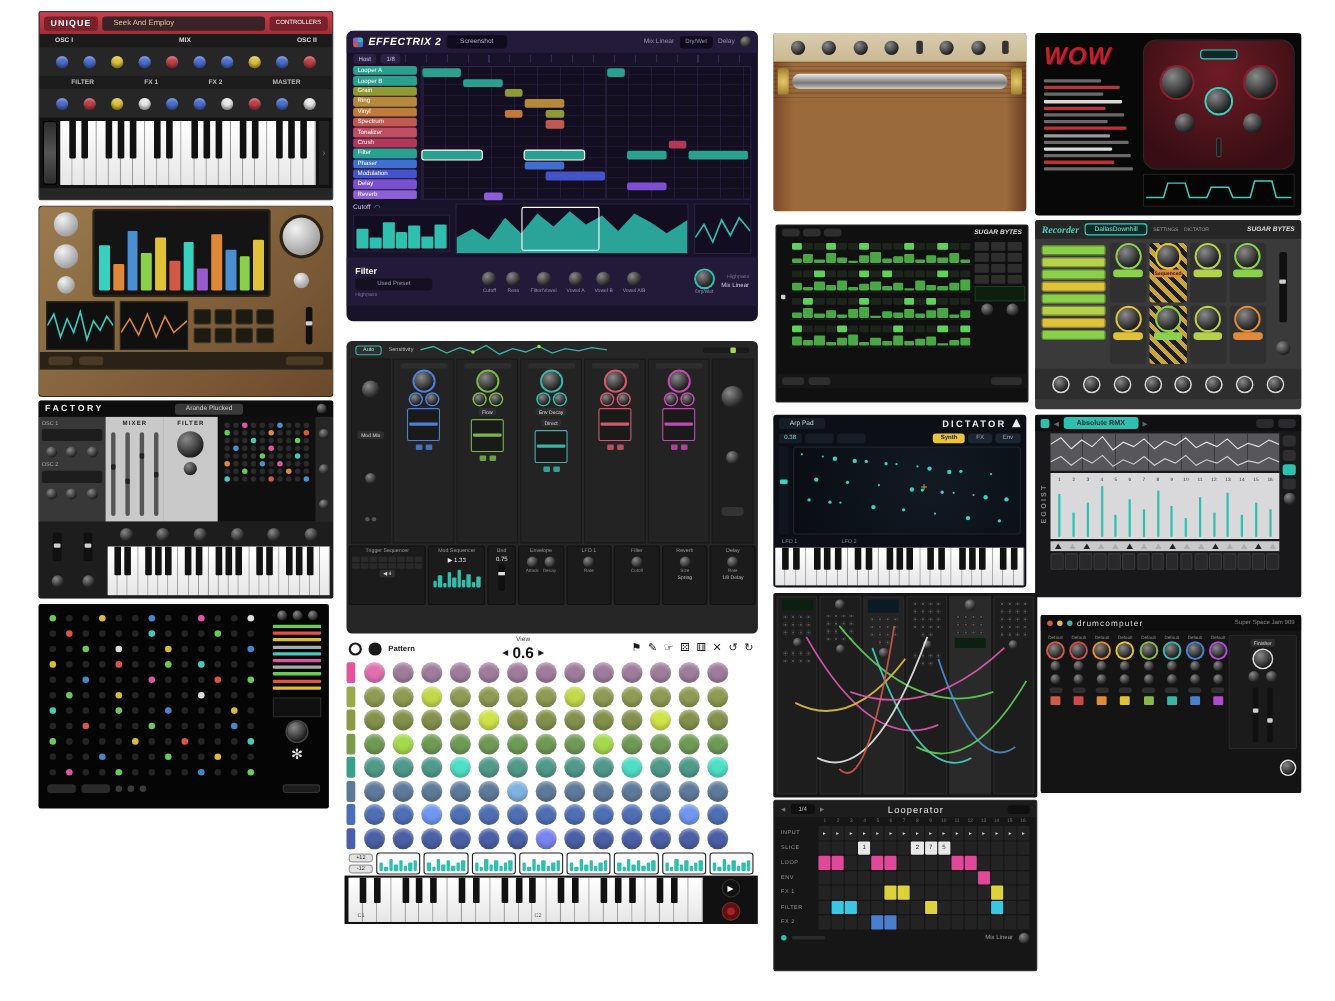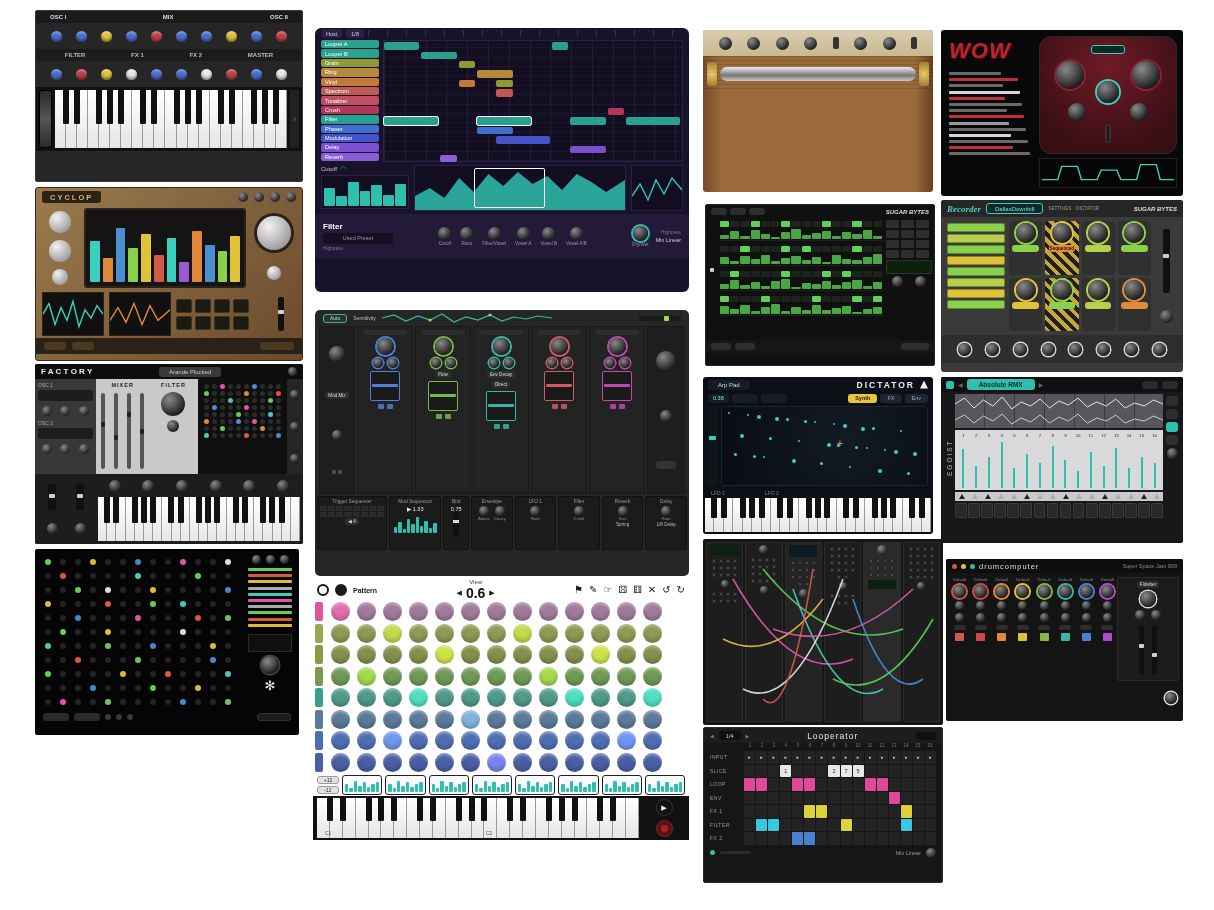--- a/index.html
+++ b/index.html
@@ -83,20 +83,25 @@
 .dc-lab{font-size:4.2px;color:#8a8a8a}
 .dc-sq{width:9px;height:8px;border-radius:1px}
 .hazard{background:repeating-linear-gradient(45deg,#c8a53a 0 4px,#1d1d1d 4px 8px)}
 </style>
 </head>
 <body>
 
 <div id="canvas">
 
   <div class="p" style="left:35px;top:10px;width:268px;height:172px;background:#262626;border:1px solid #3a3a3a;border-radius:2px">
+    <div class="row" style="height:20px;background:linear-gradient(#c8414d,#9e2e38);padding:0 4px;gap:4px">
+      <div class="pill" style="background:#78212a;color:#fff;font-weight:bold;font-size:8px;height:13px;padding:0 6px;letter-spacing:1px">UNIQUE</div>
+      <div class="pill" style="background:#3a2326;color:#e6c49e;font-size:7px;height:13px;padding:0 10px;flex:1;justify-content:flex-start">Seek And Employ</div>
+      <div class="pill" style="background:#78212a;color:#fff;font-size:5.5px;height:13px;padding:0 6px">CONTROLLERS</div>
+    </div>
     <div class="row" style="height:12px;background:#1b1b1b;justify-content:space-between;padding:0 14px">
       <span class="tiny" style="color:#ddd;font-weight:bold">OSC I</span>
       <span class="tiny" style="color:#ddd;font-weight:bold">MIX</span>
       <span class="tiny" style="color:#ddd;font-weight:bold">OSC II</span>
     </div>
     <div class="row" style="height:26px;justify-content:space-around;padding:0 8px">
         <div class="cap" style="height: 11px; width: 11px; background: rgb(74, 111, 208);"></div>
         <div class="cap" style="height: 11px; width: 11px; background: rgb(74, 111, 208);"></div>
         <div class="cap" style="height: 11px; width: 11px; background: rgb(224, 194, 58);"></div>
         <div class="cap" style="height: 11px; width: 11px; background: rgb(74, 111, 208);"></div>
@@ -163,20 +168,30 @@
           <div class="bkey" style="left: calc(76.1905% - 3px);"></div>
           <div class="bkey" style="left: calc(85.7143% - 3px);"></div>
           <div class="bkey" style="left: calc(90.4762% - 3px);"></div>
           <div class="bkey" style="left: calc(95.2381% - 3px);"></div>
         </div>
       <div style="width:9px;height:100%;background:#222;color:#777;font-size:9px;display:flex;align-items:center;justify-content:center">›</div>
     </div>
   </div>
 
   <div class="p" style="left:315px;top:28px;width:374px;height:264px;background:#18122a;border-radius:6px">
+    <div class="row" style="height:20px;background:#241b3a;padding:0 6px;gap:5px">
+      <div style="width:9px;height:9px;background:conic-gradient(#2fbfae 0 25%,#3f6fd0 0 50%,#c05a50 0 75%,#8a5fd8 0);border-radius:2px"></div>
+      <span style="color:#fff;font-weight:bold;font-style:italic;font-size:9.5px;letter-spacing:.5px">EFFECTRIX 2</span>
+      <div class="pill" style="background:#100b1d;color:#b9b2cf;font-size:6px;height:12px;padding:0 12px">Screenshot</div>
+      <div class="sp"></div>
+      <span class="tiny" style="color:#9b92b5">Mix Linear</span>
+      <div class="pill" style="background:#100b1d;color:#9b92b5;font-size:5.5px;height:11px;padding:0 5px">Dry/Wet</div>
+      <span class="tiny" style="color:#9b92b5">Delay</span>
+      <div class="knob" style="width:10px;height:10px"></div>
+    </div>
     <div class="row" style="height:11px;padding:0 6px;gap:4px">
       <div class="pill" style="background:#2a2144;color:#cfc8e8;font-size:5.5px;height:8.5px;padding:0 5px">Host</div>
       <div class="pill" style="background:#2a2144;color:#cfc8e8;font-size:5.5px;height:8.5px;padding:0 5px">1/8</div>
       <div class="sp" style="height:7px;background:repeating-linear-gradient(90deg,#352a55 0 1px,transparent 1px 19px)"></div>
     </div>
     <div class="row" style="padding:1px 6px 0;align-items:flex-start">
       <div id="fx-labels">
           <div class="fx-pill" style="background: rgb(42, 161, 143);">Looper A</div>
           <div class="fx-pill" style="background: rgb(42, 161, 143);">Looper B</div>
           <div class="fx-pill" style="background: rgb(143, 154, 53);">Grain</div>
@@ -330,28 +345,20 @@
       <div style="position:absolute;left:50%;bottom:10px;transform:translateX(-50%);width:5px;height:18px;background:#1a1a1a;border:1px solid #444;border-radius:2px"></div>
     </div>
     <div style="position:absolute;right:6px;bottom:8px;width:138px;height:30px;background:#050505;border:1px solid #222">
       <svg width="100%" height="100%" viewBox="0 0 138 30" preserveAspectRatio="none">
         <polyline points="2,22 18,22 22,8 38,8 42,22 58,22 62,12 78,12 82,22 98,22 102,6 118,6 122,22 136,22" fill="none" stroke="#3ad0c0" stroke-width="1.4"></polyline>
       </svg>
     </div>
   </div>
 
   <div class="p" style="left:35px;top:187px;width:268px;height:174px;background:linear-gradient(135deg,#9a7a4d,#6a4a2c);border:1px solid #3a2a18;border-radius:3px">
-    <div class="row" style="height:18px;padding:0 6px;gap:6px">
-      <div class="pill" style="background:#2a2214;color:#d9b36a;font-size:7.5px;letter-spacing:2px;font-weight:bold;height:12px;padding:0 8px">CYCLOP</div>
-      <div class="sp"></div>
-      <div class="knob" style="width:10px;height:10px"></div>
-      <div class="knob" style="width:10px;height:10px"></div>
-      <div class="knob" style="width:10px;height:10px"></div>
-      <div class="knob" style="width:10px;height:10px"></div>
-    </div>
     <div class="row" style="height:84px;padding:2px 6px;gap:6px;align-items:stretch">
       <div class="col" style="width:36px;justify-content:space-around;align-items:center">
         <div class="knob light" style="width:22px;height:22px"></div>
         <div class="knob light" style="width:22px;height:22px"></div>
         <div class="knob light" style="width:16px;height:16px"></div>
       </div>
       <div style="flex:1;background:#141414;border:2px solid #2a2216;border-radius:3px;padding:4px">
         <div class="bars" style="gap:3px">
             <div class="bar" style="height: 60%; background: rgb(58, 208, 192);"></div>
             <div class="bar" style="height: 35%; background: rgb(224, 136, 58);"></div>

